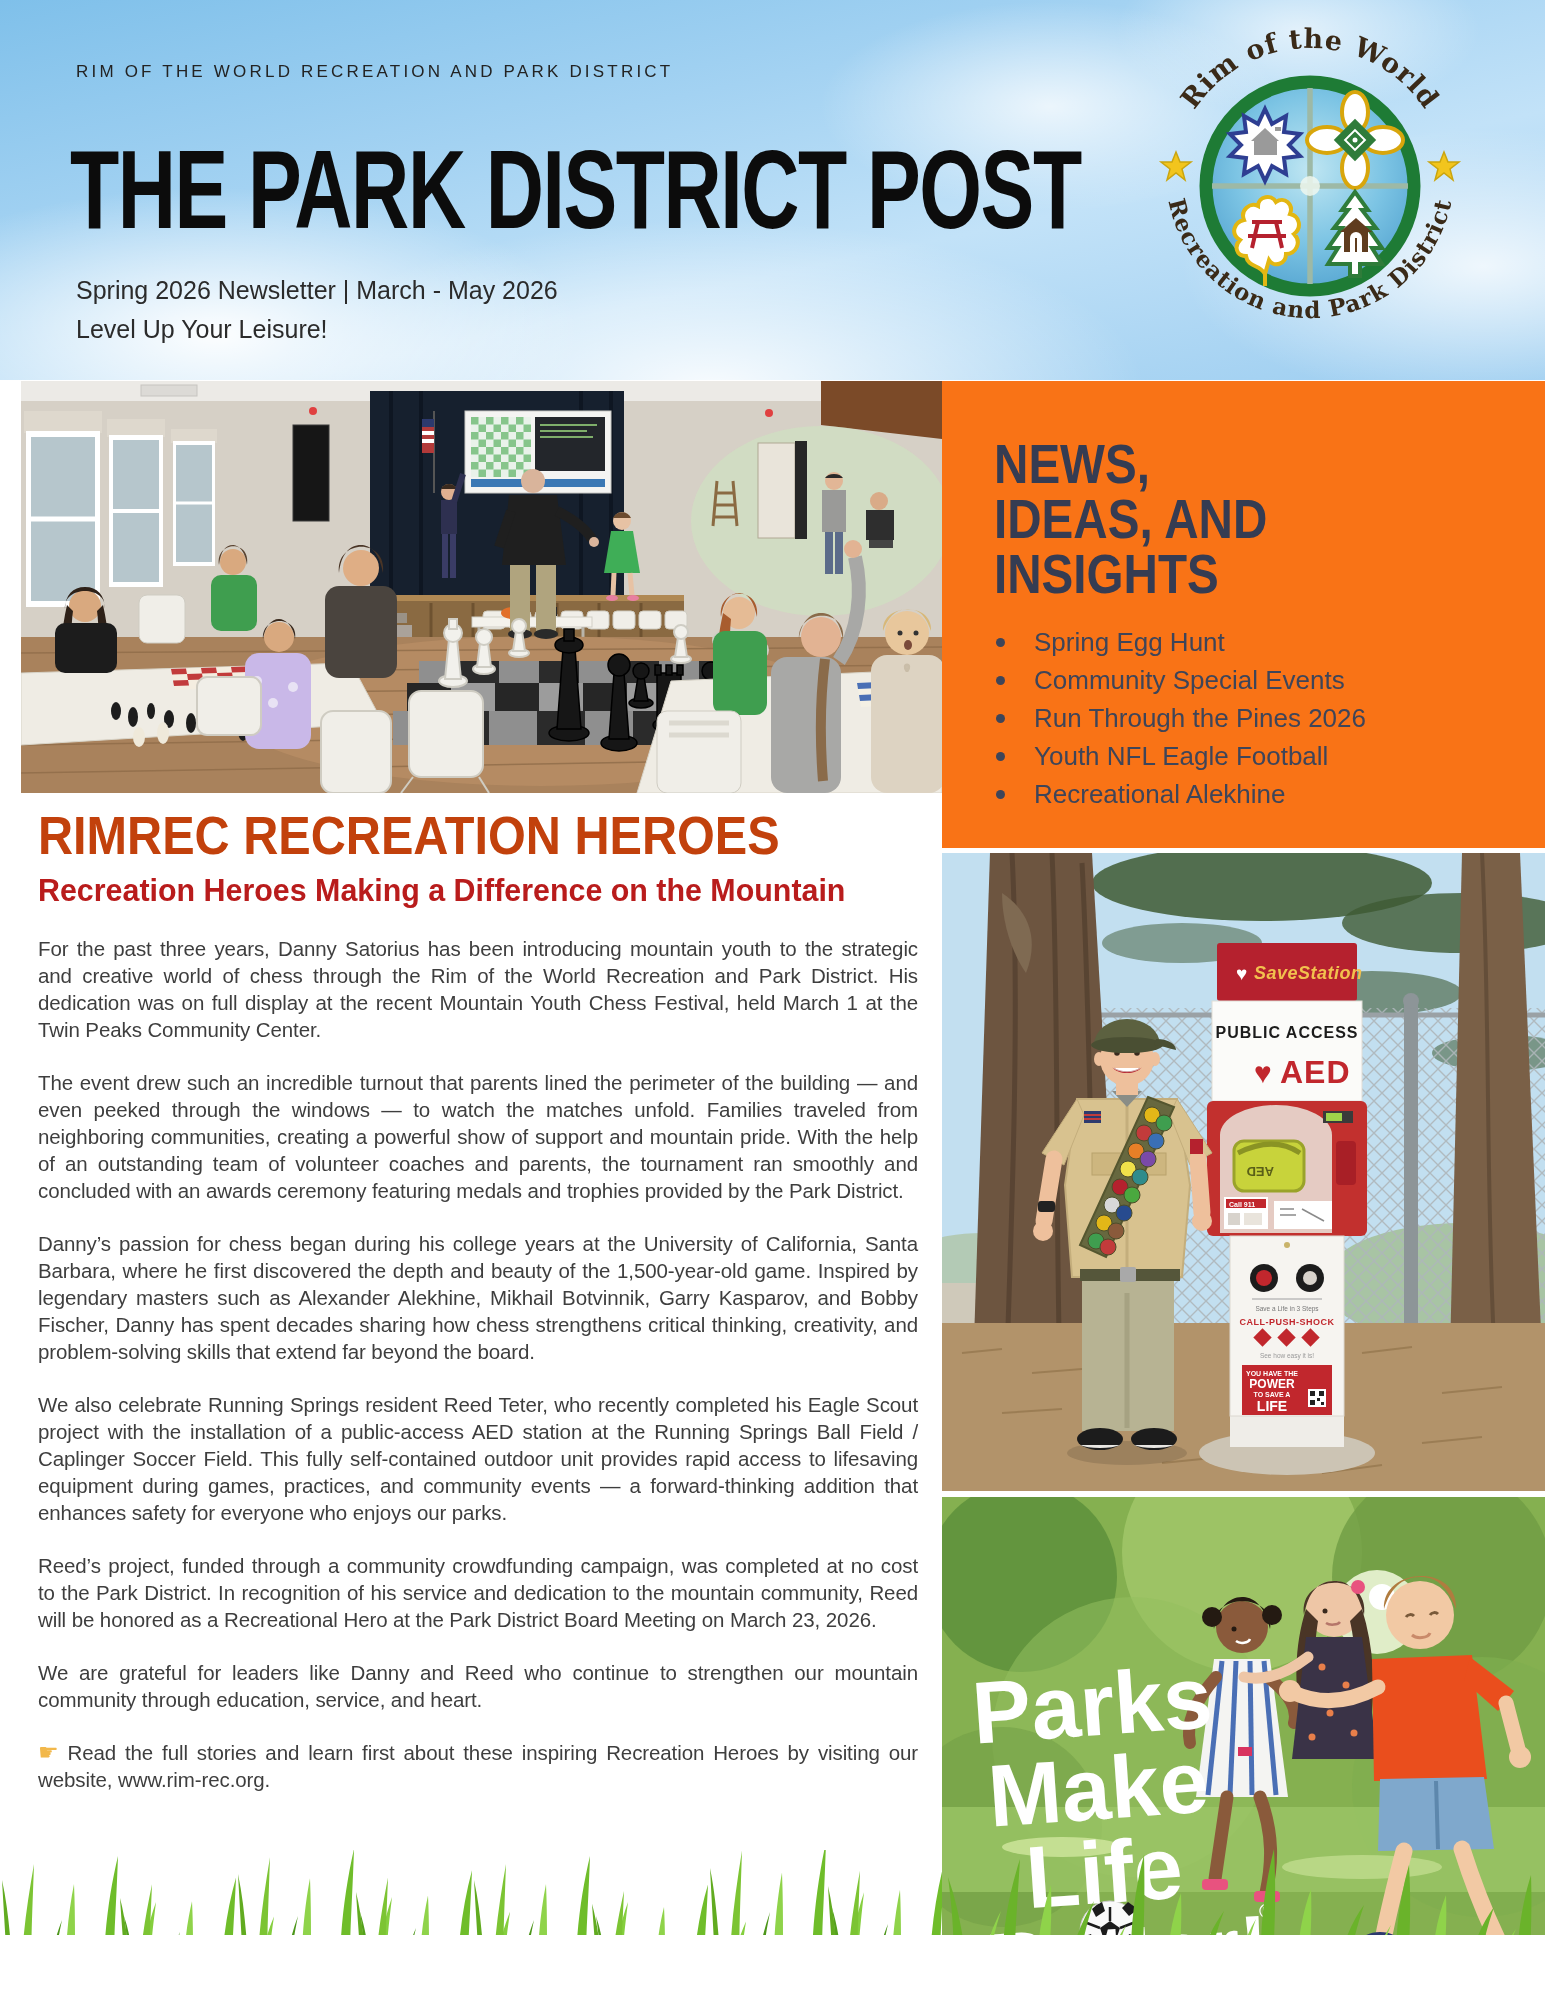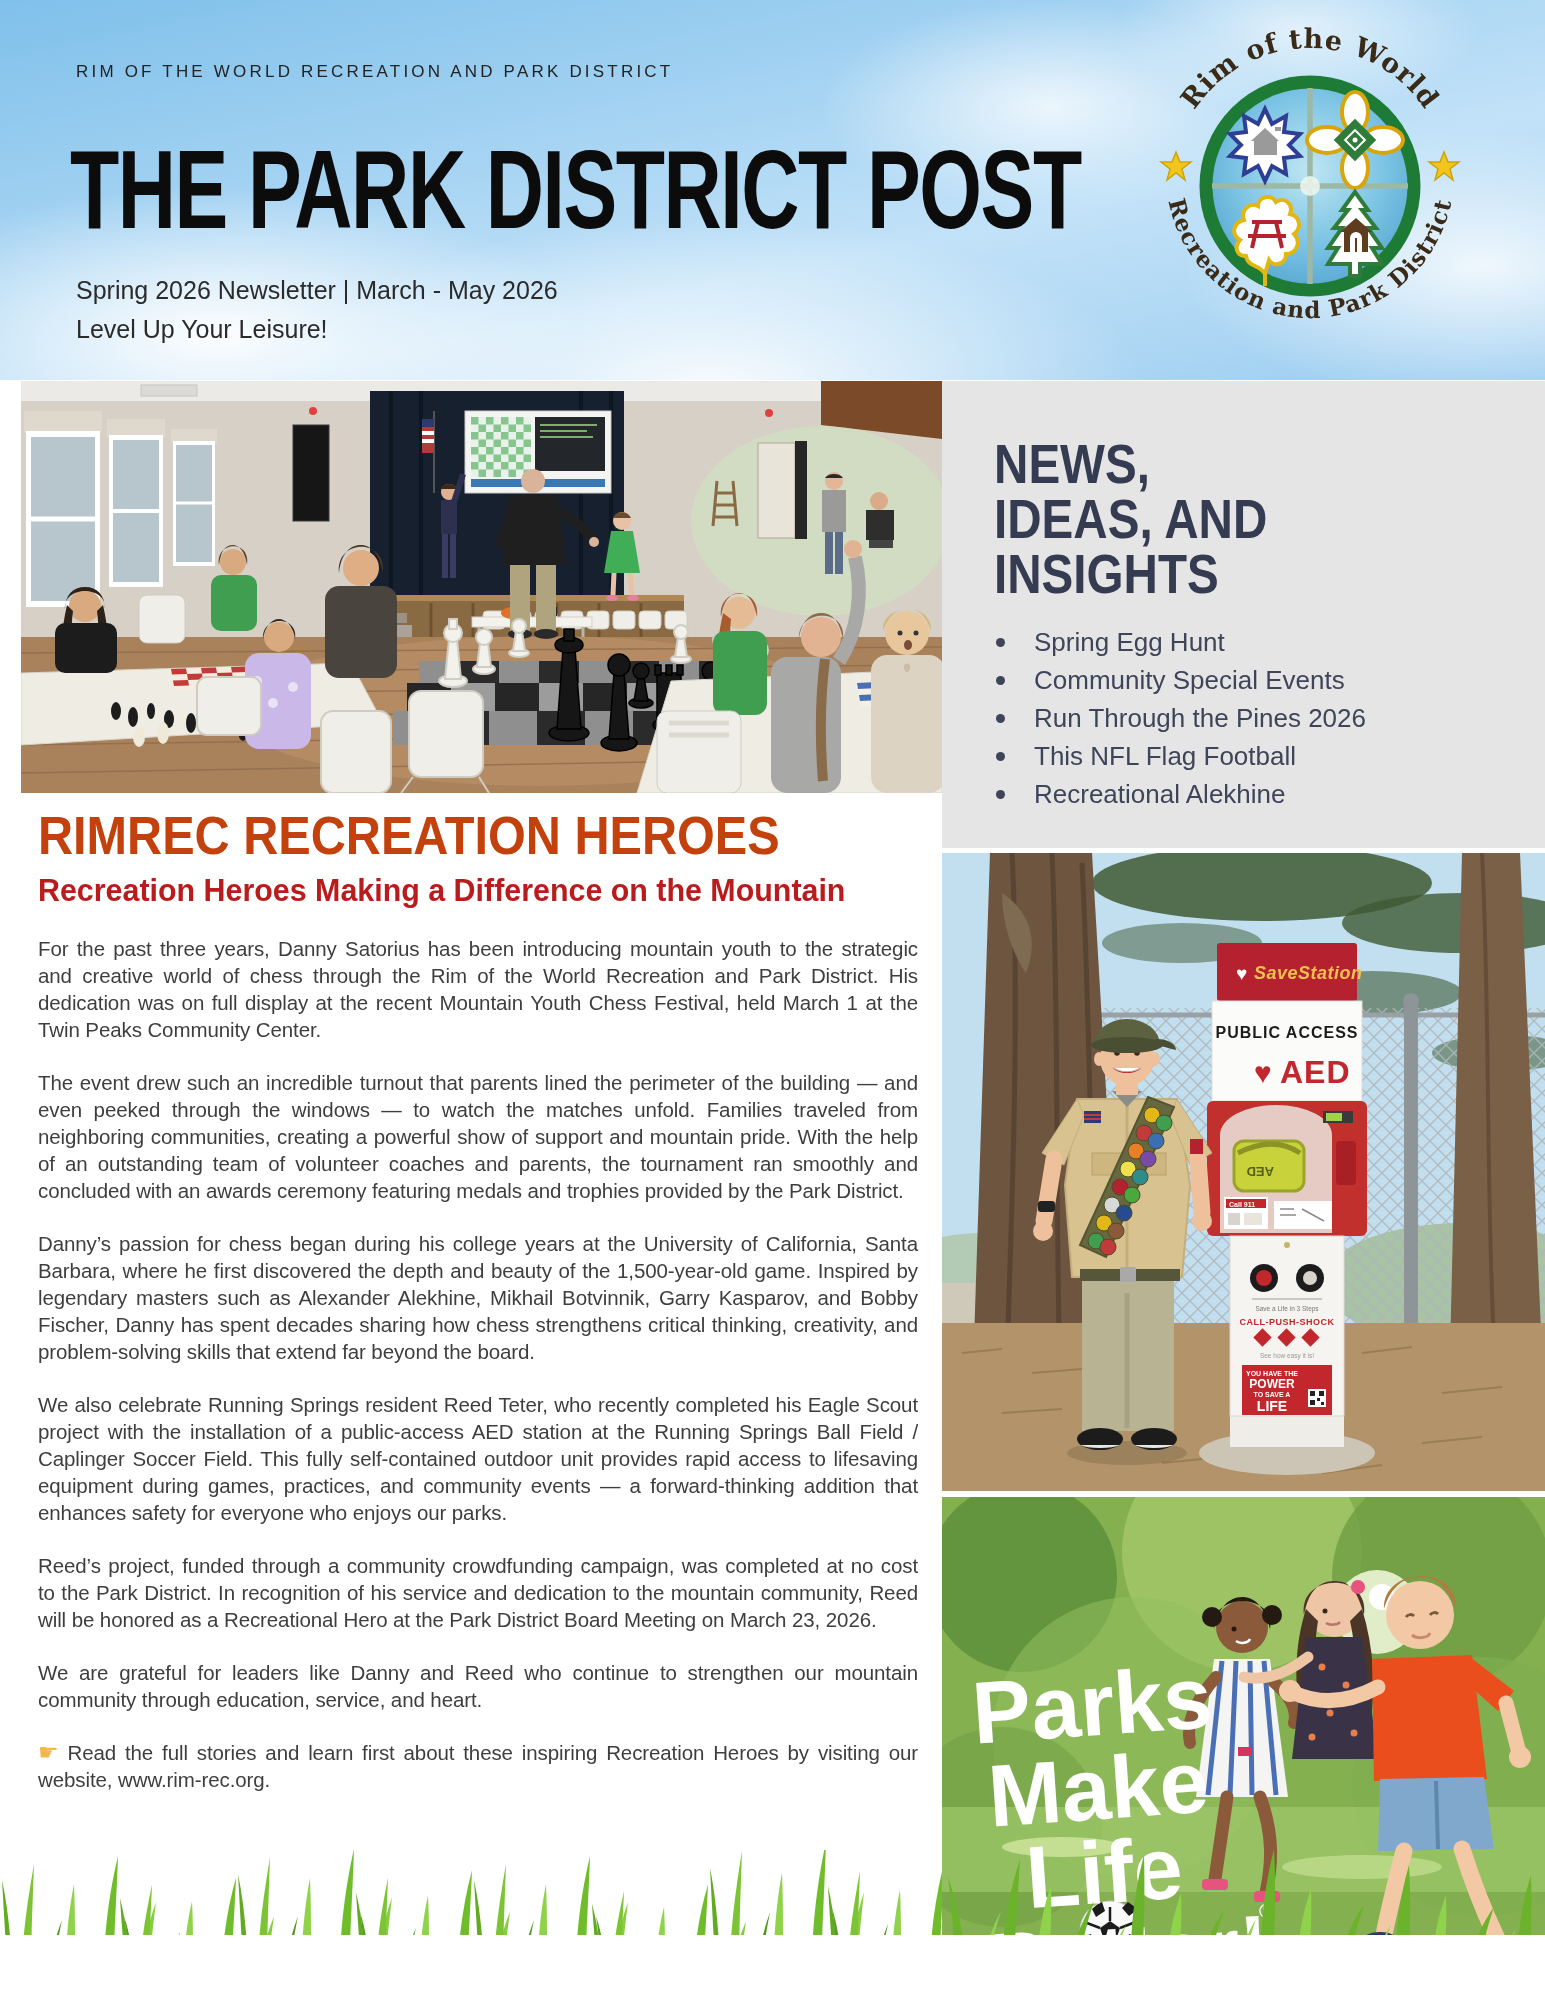--- a/index.html
+++ b/index.html
@@ -25,21 +25,21 @@
   .tagline{position:absolute;left:76px;top:315px;font-size:25px;color:#2b2b2b;white-space:nowrap;}
   .logo{position:absolute;left:1152px;top:24px;width:316px;height:334px;}
 
   
   .photo-chess{position:absolute;left:21px;top:381px;width:921px;height:412px;overflow:hidden;}
   .photo-scout{position:absolute;left:942px;top:853px;width:603px;height:638px;overflow:hidden;}
   .photo-parks{position:absolute;left:942px;top:1497px;width:603px;height:502px;overflow:hidden;}
   .grass-strip{position:absolute;left:0;top:1850px;width:942px;height:149px;}
 
   
-  .news{position:absolute;left:942px;top:381px;width:603px;height:467px;background:#e5e5e5;}
+  .news{position:absolute;left:942px;top:381px;width:603px;height:467px;background:#f97316;}
   .news-heading{margin:55px 0 0 52px;}
   .news-heading .hline{font-size:56px;line-height:55px;font-weight:800;color:#353C52;white-space:nowrap;}
   .cond85{display:inline-block;transform:scaleX(.85);transform-origin:left center;}
   .news ul{list-style:none;margin:28px 4px 0 0;padding:0 10px 0 52px;}
   .news li{position:relative;padding-left:40px;margin-bottom:11px;font-size:26px;
            line-height:27px;color:#3E4559;}
   .news li::before{content:"";position:absolute;left:2px;top:9px;width:9px;height:9px;
            border-radius:50%;background:#3E4559;}
 
   
@@ -529,21 +529,21 @@
   <aside class="news">
     <div class="news-heading">
       <div class="hline"><span class="cond85">NEWS,</span></div>
       <div class="hline"><span class="cond85">IDEAS, AND</span></div>
       <div class="hline"><span class="cond85">INSIGHTS</span></div>
     </div>
     <ul>
       <li>Spring Egg Hunt</li>
       <li>Community Special Events</li>
       <li>Run Through the Pines 2026</li>
-      <li>This NFL Flag Football</li>
+      <li>Youth NFL Eagle Football</li>
       <li>Recreational Alekhine</li>
     </ul>
   </aside>
 
   <section class="article">
     <h2><span class="cond90">RIMREC RECREATION HEROES</span></h2>
     <h3><span class="cond95">Recreation Heroes Making a Difference on the Mountain</span></h3>
     <div class="body-copy">
       <p>For the past three years, Danny Satorius has been introducing mountain youth to the strategic and creative world of chess through the Rim of the World Recreation and Park District. His dedication was on full display at the recent Mountain Youth Chess Festival, held March 1 at the Twin Peaks Community Center.</p>
       <p>The event drew such an incredible turnout that parents lined the perimeter of the building — and even peeked through the windows — to watch the matches unfold. Families traveled from neighboring communities, creating a powerful show of support and mountain pride. With the help of an outstanding team of volunteer coaches and parents, the tournament ran smoothly and concluded with an awards ceremony featuring medals and trophies provided by the Park District.</p>

